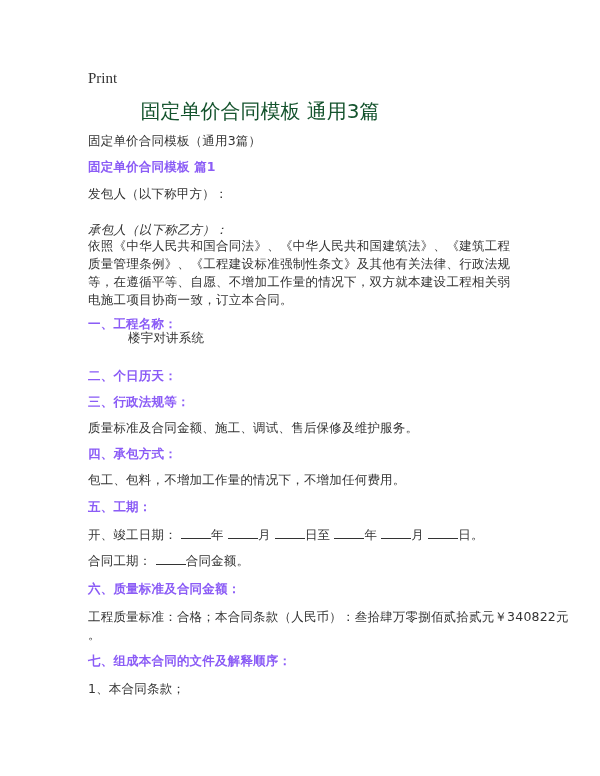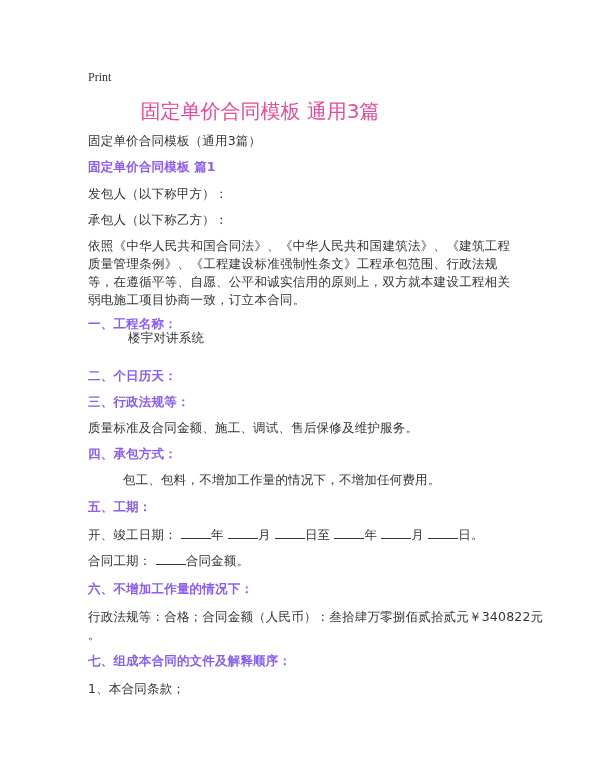--- a/index.html
+++ b/index.html
@@ -2,60 +2,60 @@
 <html><head>
 <meta charset="utf-8">
 <style>
   html, body { margin: 0; padding: 0; }
   body {
     width: 600px; height: 776px; background: #ffffff; overflow: hidden;
     font-family: "DejaVu Sans", sans-serif; color: #333333; position: relative;
   }
   .page { position: absolute; left: 0; top: 0; width: 600px; height: 776px; }
   .line { position: absolute; left: 88px; font-size: 12.5px; line-height: 18px; white-space: nowrap; letter-spacing: 0.2px; }
-  .print { position: absolute; left: 88px; top: 70px; font-family: "Liberation Serif", serif; font-size: 12px; color: #333; }
-  .title { position: absolute; left: 0; width: 520px; top: 98px; text-align: center; font-size: 20px; color: #ec4899; font-weight: normal; }
+  .print { position: absolute; left: 88px; top: 70px; font-family: "Liberation Serif", serif; font-size: 15px; color: #333; }
+  .title { position: absolute; left: 0; width: 520px; top: 98px; text-align: center; font-size: 20px; color: #14532d; font-weight: normal; }
   .bold { font-weight: bold; color: #8b5cf6; }
   .para { position: absolute; left: 88px; width: 430px; font-size: 12.5px; line-height: 18px; white-space: normal; letter-spacing: 0.3px; word-break: break-all; }
   .blank { display: inline-block; width: 30px; border-bottom: 1px solid #333; height: 12px; vertical-align: baseline; }
 </style>
 </head>
 <body>
 
 <div class="page">
   <div class="print">Print</div>
   <div class="title">固定单价合同模板 通用3篇</div>
 
   <div class="line" style="top:132px;">固定单价合同模板（通用3篇）</div>
   <div class="line bold" style="top:158px;">固定单价合同模板 篇1</div>
   <div class="line" style="top:185px;text-align:right;">发包人（以下称甲方）：</div>
-  <div class="line" style="top:211px;">承包人（以下称乙方）：</div>
-  <div class="para" style="top:237px;">依照《中华人民共和国合同法》、《中华人民共和国建筑法》、《建筑工程质量管理条例》、《工程建设标准强制性条文》工程承包范围、行政法规等，在遵循平等、自愿、公平和诚实信用的原则上，双方就本建设工程相关弱电施工项目协商一致，订立本合同。</div>
+  <div class="line" style="top:221px;font-style:italic;">承包人（以下称乙方）：</div>
+  <div class="para" style="top:237px;">依照《中华人民共和国合同法》、《中华人民共和国建筑法》、《建筑工程质量管理条例》、《工程建设标准强制性条文》及其他有关法律、行政法规等，在遵循平等、自愿、不增加工作量的情况下，双方就本建设工程相关弱电施工项目协商一致，订立本合同。</div>
 
   <div class="line bold" style="top:315px;">一、工程名称：</div>
   <div class="line" style="top:329px;margin-left:40px;">楼宇对讲系统</div>
   <div class="line bold" style="top:367px;">二、个日历天：</div>
   <div class="line bold" style="top:393px;">三、行政法规等：</div>
   <div class="line" style="top:419px;">质量标准及合同金额、施工、调试、售后保修及维护服务。</div>
   <div class="line bold" style="top:445px;">四、承包方式：</div>
-  <div class="line" style="top:471px;margin-left:35px;">包工、包料，不增加工作量的情况下，不增加任何费用。</div>
+  <div class="line" style="top:471px;">包工、包料，不增加工作量的情况下，不增加任何费用。</div>
   <div class="line bold" style="top:498px;">五、工期：</div>
 
   <div class="line" style="top:526px;">
     <span>开、竣工日期：</span>
     <span class="blank"></span><span>年</span>
     <span class="blank"></span><span>月</span>
     <span class="blank"></span><span>日至</span>
     <span class="blank"></span><span>年</span>
     <span class="blank"></span><span>月</span>
     <span class="blank"></span><span>日。</span>
   </div>
   <div class="line" style="top:552px;">
     <span>合同工期：</span>
     <span class="blank"></span><span>合同金额。</span>
   </div>
 
-  <div class="line bold" style="top:580px;">六、不增加工作量的情况下：</div>
-  <div class="line" style="top:608px;">行政法规等：合格；合同金额（人民币）：叁拾肆万零捌佰贰拾贰元￥340822元</div>
+  <div class="line bold" style="top:580px;">六、质量标准及合同金额：</div>
+  <div class="line" style="top:608px;">工程质量标准：合格；本合同条款（人民币）：叁拾肆万零捌佰贰拾贰元￥340822元</div>
   <div class="line" style="top:626px;">。</div>
   <div class="line bold" style="top:652px;">七、组成本合同的文件及解释顺序：</div>
   <div class="line" style="top:680px;text-align:center;">1、本合同条款；</div>
 </div>
 
 </body></html>

